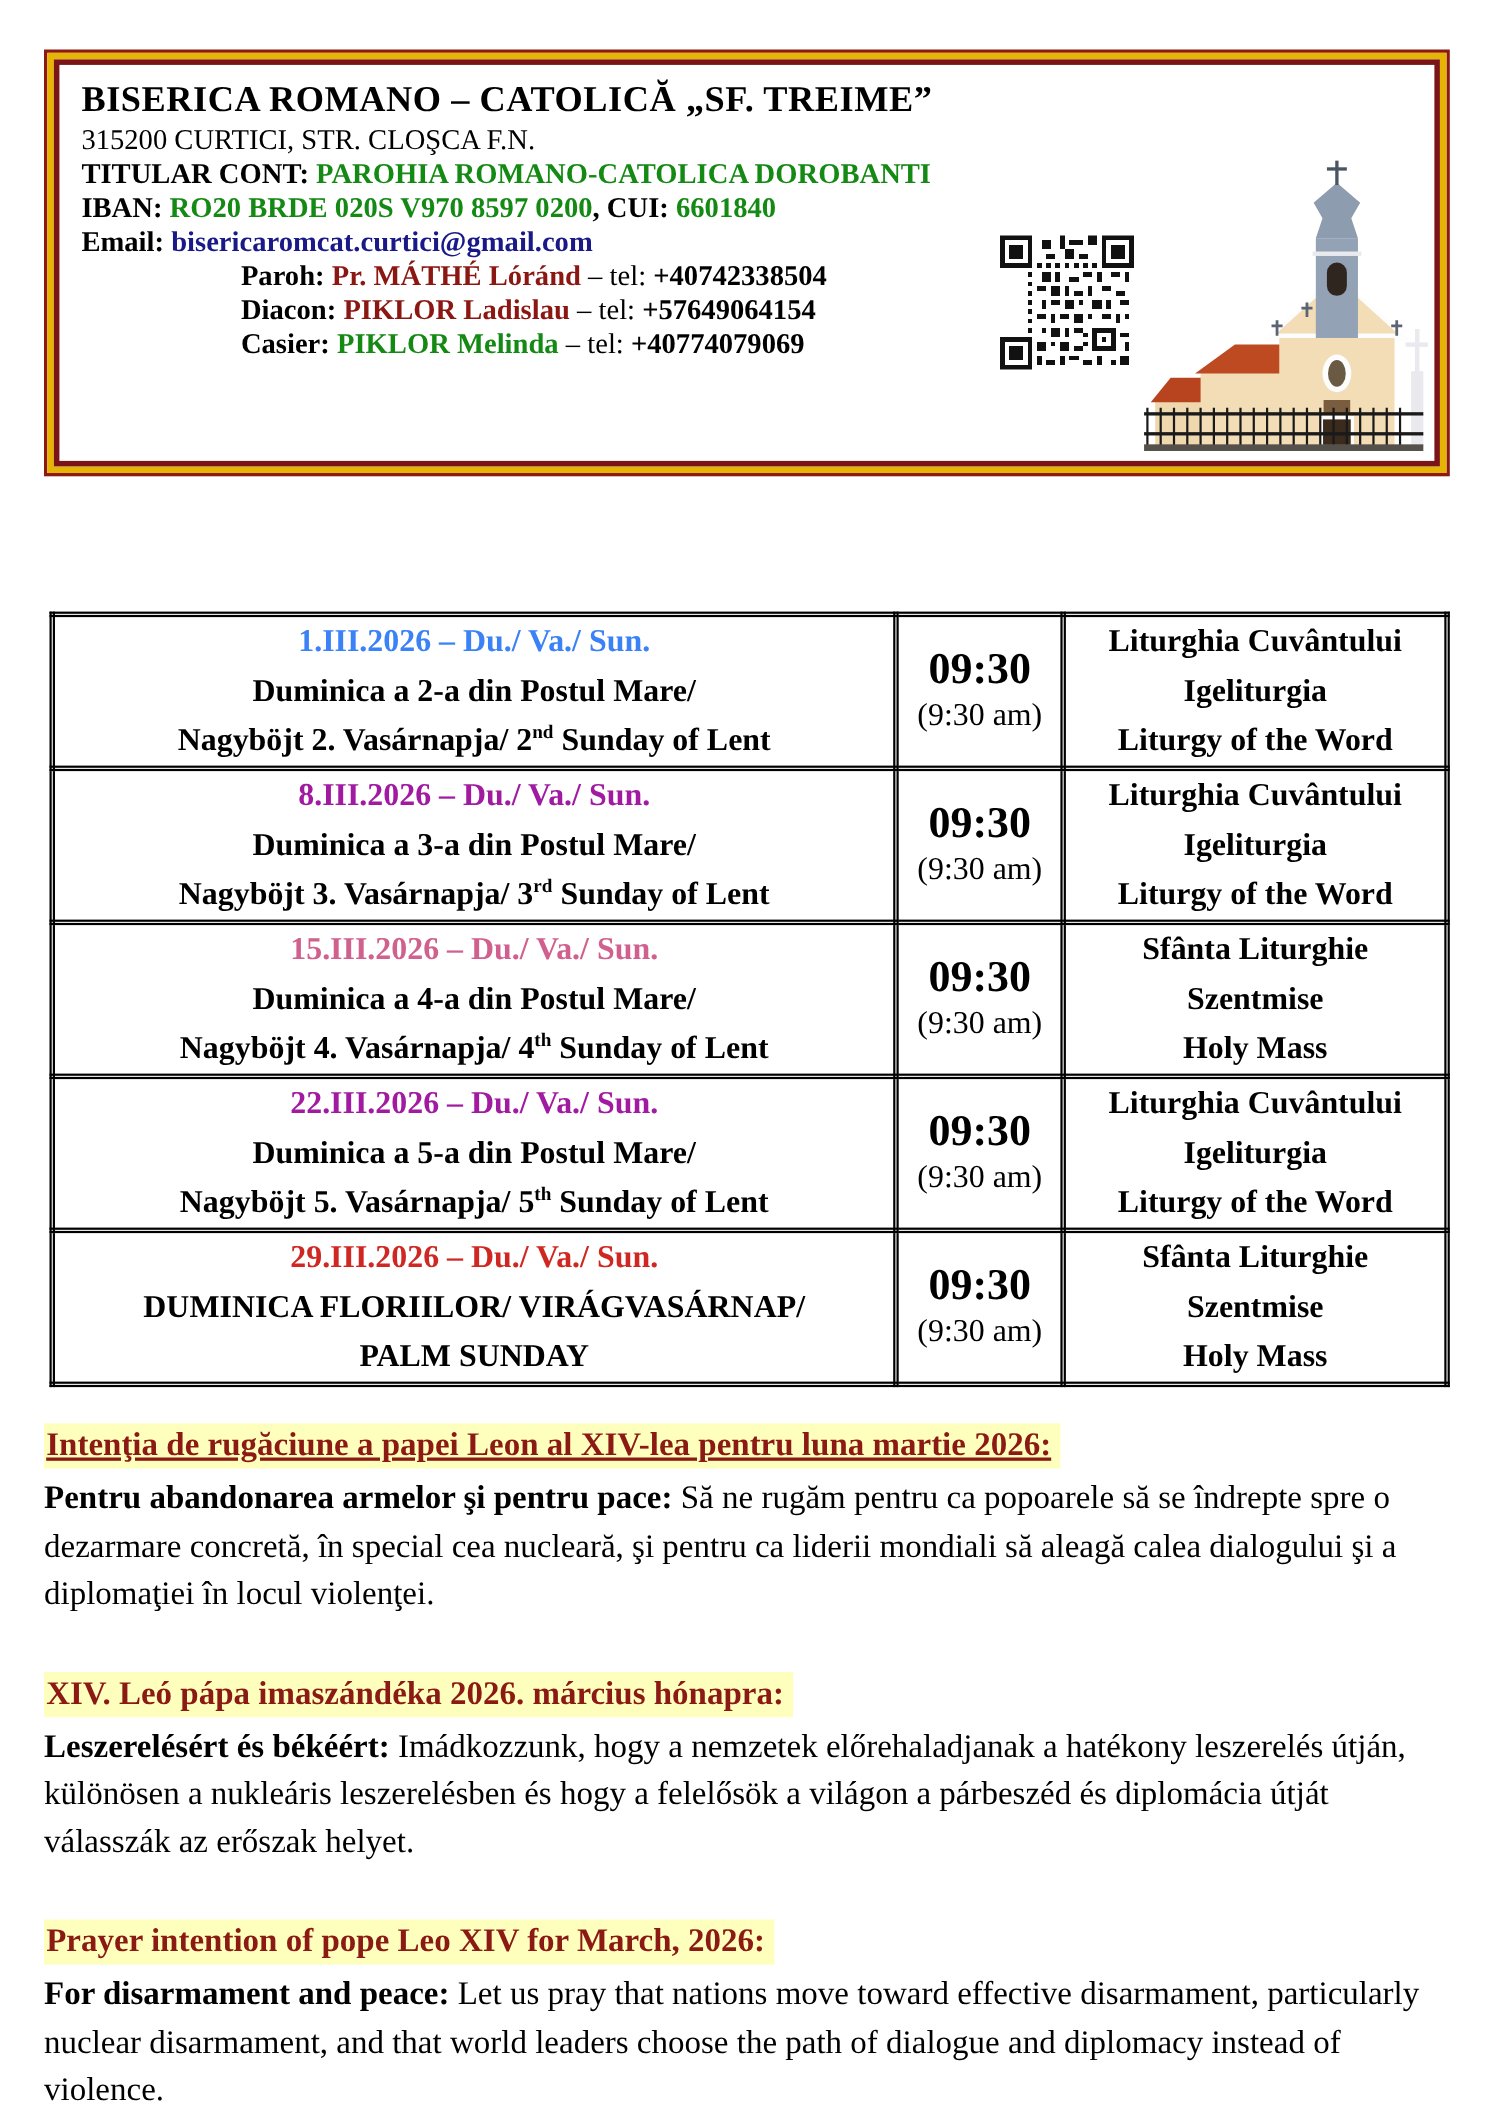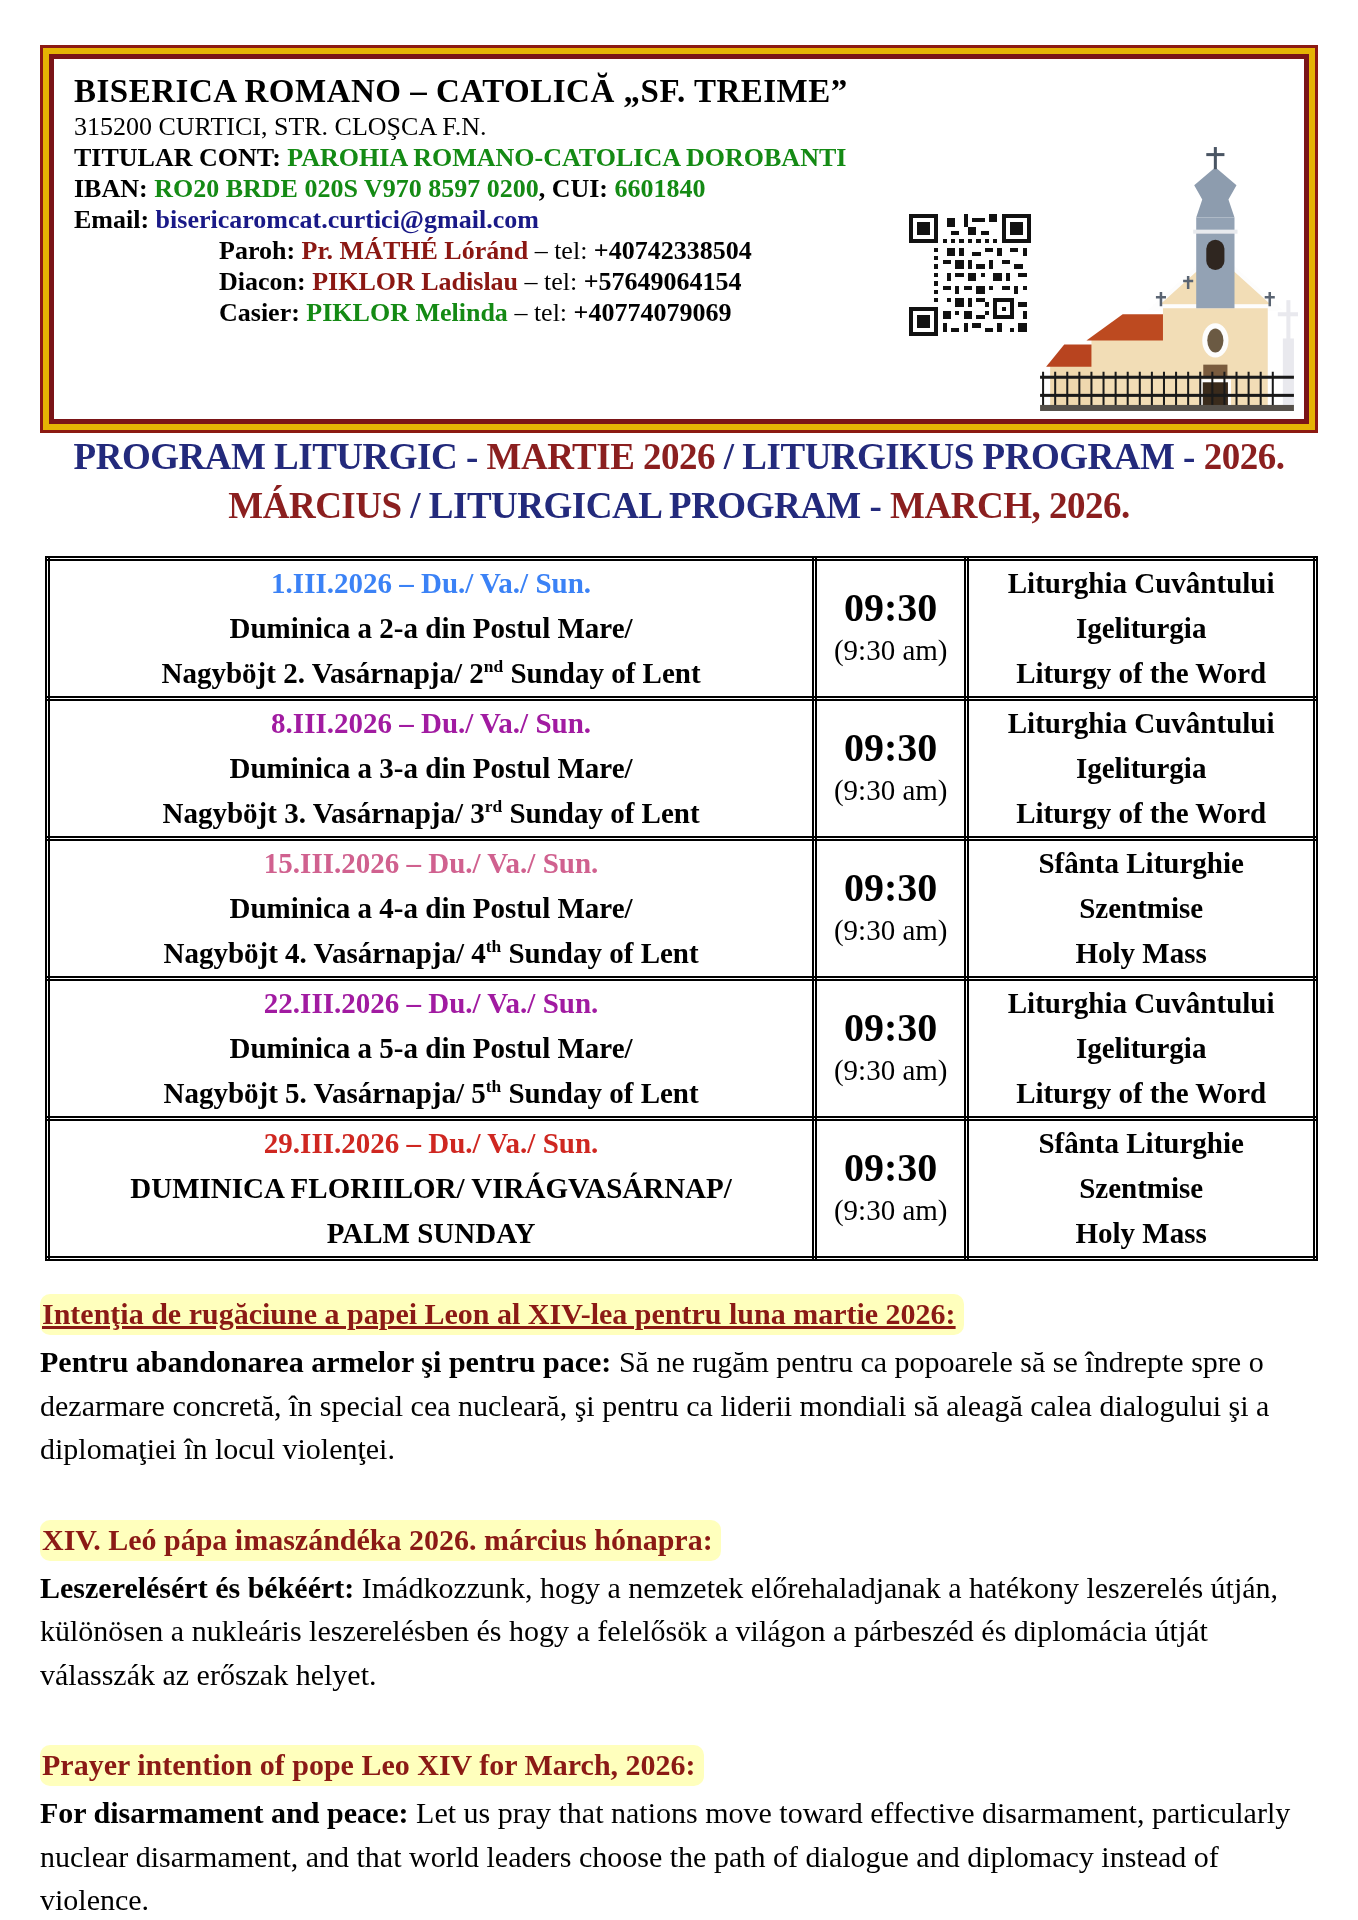--- a/index.html
+++ b/index.html
@@ -35,21 +35,21 @@
   .d-line{font-size:29px;font-weight:bold;line-height:45px;}
   .t-main{font-size:40px;font-weight:bold;line-height:43px;}
   .t-alt{font-size:29px;line-height:43px;}
   .s-line{font-size:29px;font-weight:bold;line-height:45px;}
   sup{font-size:.6em;line-height:0;}
 
   
   .sections{position:absolute;left:40px;top:1292px;width:1282px;}
   .section{margin-bottom:47px;}
   .sec-heading{font-size:30px;font-weight:bold;line-height:44px;color:#8b1a15;}
-  .hl{background:#ffffbd;padding:3px 8px 5px 2px;border-radius:10px;}
+  .hl{background:#ffffbd;padding:3px 8px 5px 2px;}
   .u{text-decoration:underline;text-decoration-thickness:2.5px;}
   .sec-body{margin:4px 0 0 0;font-size:30px;line-height:43.5px;}
   .sec-body b{font-weight:bold;margin-top:15px;}
 </style>
 </head>
 <body>
 
 <div class="page">
 
   <div class="hdr-outer">
@@ -164,28 +164,20 @@
           <div class="contact-line">
             <b>Casier:</b>
             <span class="contact-name" style="color: rgb(20, 138, 20);">PIKLOR Melinda</span><span> – tel: </span><b>+40774079069</b>
           </div>
         </div>
 
       </div>
     </div>
   </div>
 
-  <div class="doc-title">
-    <div class="title-line">
-      <span style="color: rgb(35, 42, 124);">PROGRAM LITURGIC - </span><span style="color: rgb(139, 31, 31);">MARTIE 2026</span><span style="color: rgb(35, 42, 124);"> / LITURGIKUS PROGRAM - </span><span style="color: rgb(139, 31, 31);">2026.</span>
-    </div>
-    <div class="title-line">
-      <span style="color: rgb(139, 31, 31);">MÁRCIUS</span><span style="color: rgb(35, 42, 124);"> / LITURGICAL PROGRAM - </span><span style="color: rgb(139, 31, 31);">MARCH, 2026.</span>
-    </div>
-  </div>
 
   <table class="sched">
     <tbody>
       <tr>
         <td class="col-date">
           <div class="d-line" style="color: #3b82f6;">1.III.2026 – Du./ Va./ Sun.</div>
           <div class="d-line">Duminica a 2-a din Postul Mare/</div>
           <div class="d-line"><span>Nagyböjt 2. Vasárnapja/ 2</span><sup>nd</sup><span> Sunday of Lent</span></div>
         </td>
         <td class="col-time">

